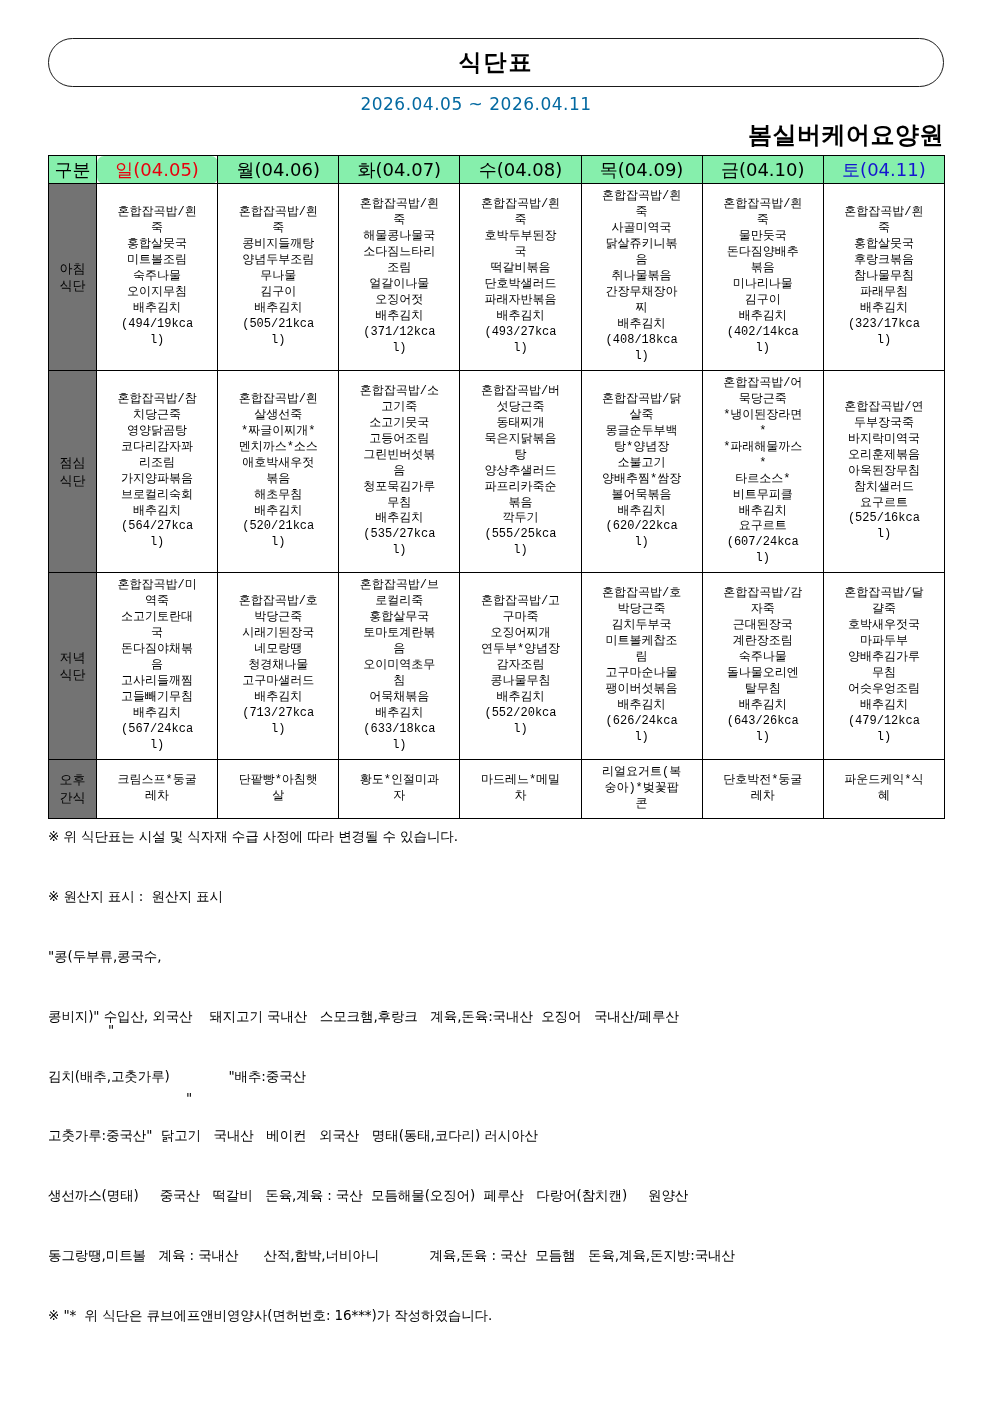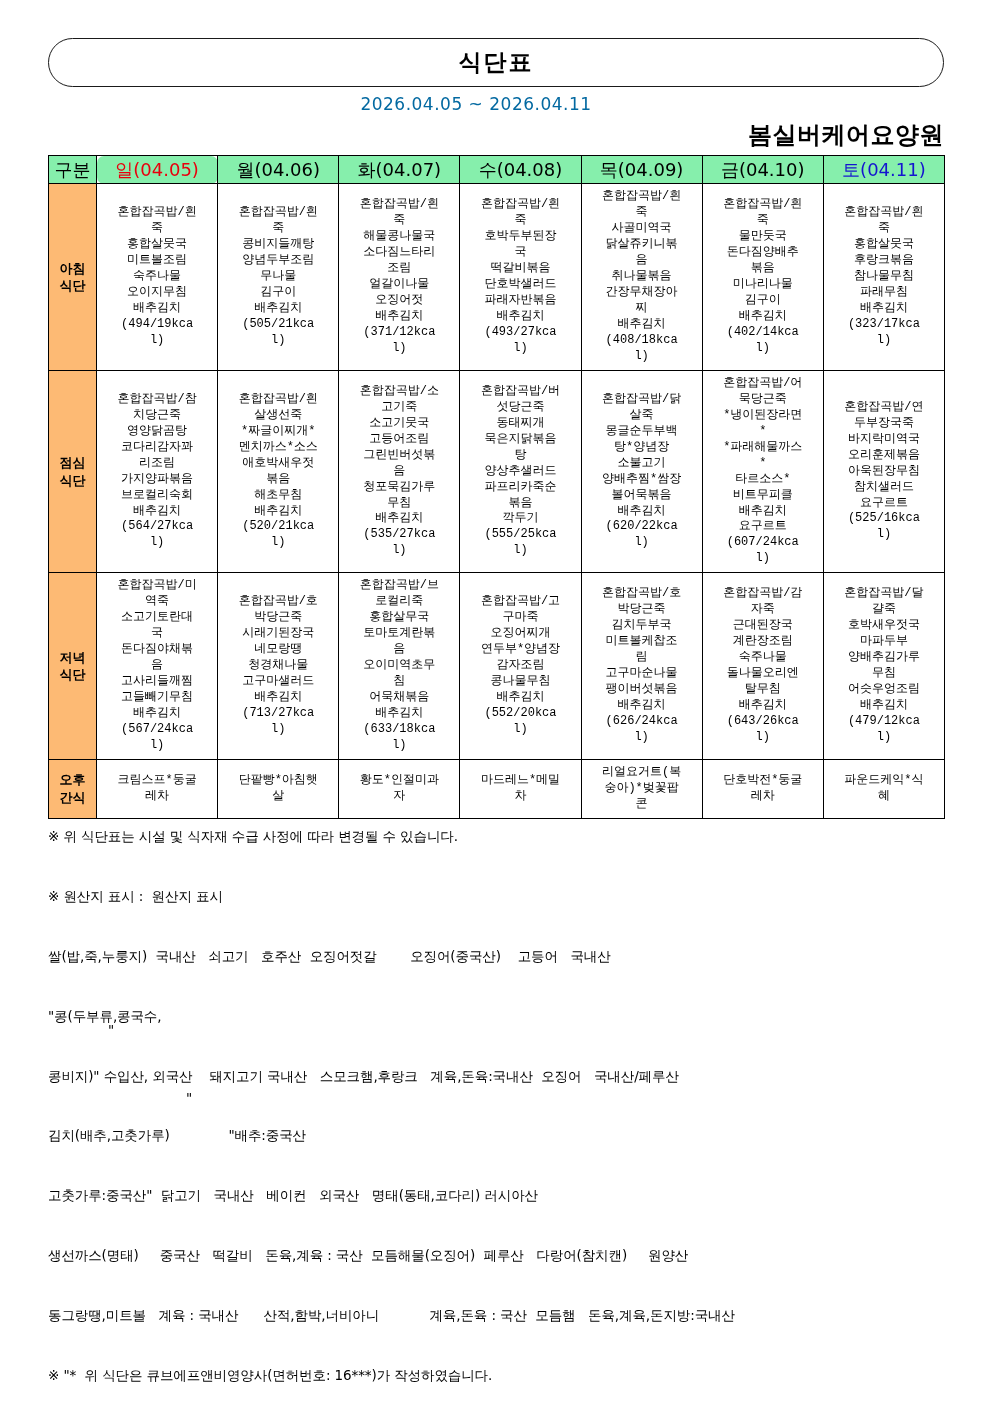--- a/index.html
+++ b/index.html
@@ -91,25 +91,24 @@
   }
   .col-label {
     width: 48px;
   }
   .day-col { width: 121px; }
 
   th.sunday  { color: #e8000d; border-radius: 7px; }
   th.saturday{ color: #1414cf; }
 
   td.row-label {
-    background: #fdba74;
+    background: #737373;
     font-size: 13px;
     width: 48px;
     line-height: 1.35;
-    font-weight: bold;
   }
   td.meal-cell {
     font-size: 12px;
     padding: 5px 20px;
     line-height: 1.33;
     font-family: Liberation Mono, monospace;
   }
   tr.row-breakfast td.meal-cell { height: 150px; }
   tr.row-lunch     td.meal-cell { height: 180px; }
   tr.row-dinner    td.meal-cell { height: 175px; }
@@ -401,21 +400,20 @@
         <td class="meal-cell">리얼요거트(복숭아)*벚꽃팝콘</td>
         <td class="meal-cell">단호박전*둥굴레차</td>
         <td class="meal-cell">파운드케익*식혜</td>
       </tr>
     </tbody>
   </table>
 
   <div class="notes">
     <span class="note-line">※ 위 식단표는 시설 및 식자재 수급 사정에 따라 변경될 수 있습니다.</span>
     <span class="note-line">※ 원산지 표시 :  원산지 표시</span>
-    <span class="note-line">쌀(밥,죽,누룽지)  국내산   쇠고기   호주산  오징어젓갈        오징어(중국산)    고등어   국내산</span>
     <span class="note-line">"콩(두부류,콩국수,</span>
     <span class="note-line">콩비지)" 수입산, 외국산    돼지고기 국내산   스모크햄,후랑크   계육,돈육:국내산  오징어   국내산/페루산</span>
     <span class="note-line">김치(배추,고춧가루)              "배추:중국산</span>
     <span class="note-line">고춧가루:중국산"  닭고기   국내산   베이컨   외국산   명태(동태,코다리) 러시아산</span>
     <span class="note-line">생선까스(명태)     중국산   떡갈비   돈육,계육 : 국산  모듬해물(오징어)  페루산   다랑어(참치캔)     원양산</span>
     <span class="note-line">동그랑땡,미트볼   계육 : 국내산      산적,함박,너비아니            계육,돈육 : 국산  모듬햄   돈육,계육,돈지방:국내산</span>
     <span class="note-line">※ "*  위 식단은 큐브에프앤비영양사(면허번호: 16***)가 작성하였습니다.</span>
     
   </div>
 

